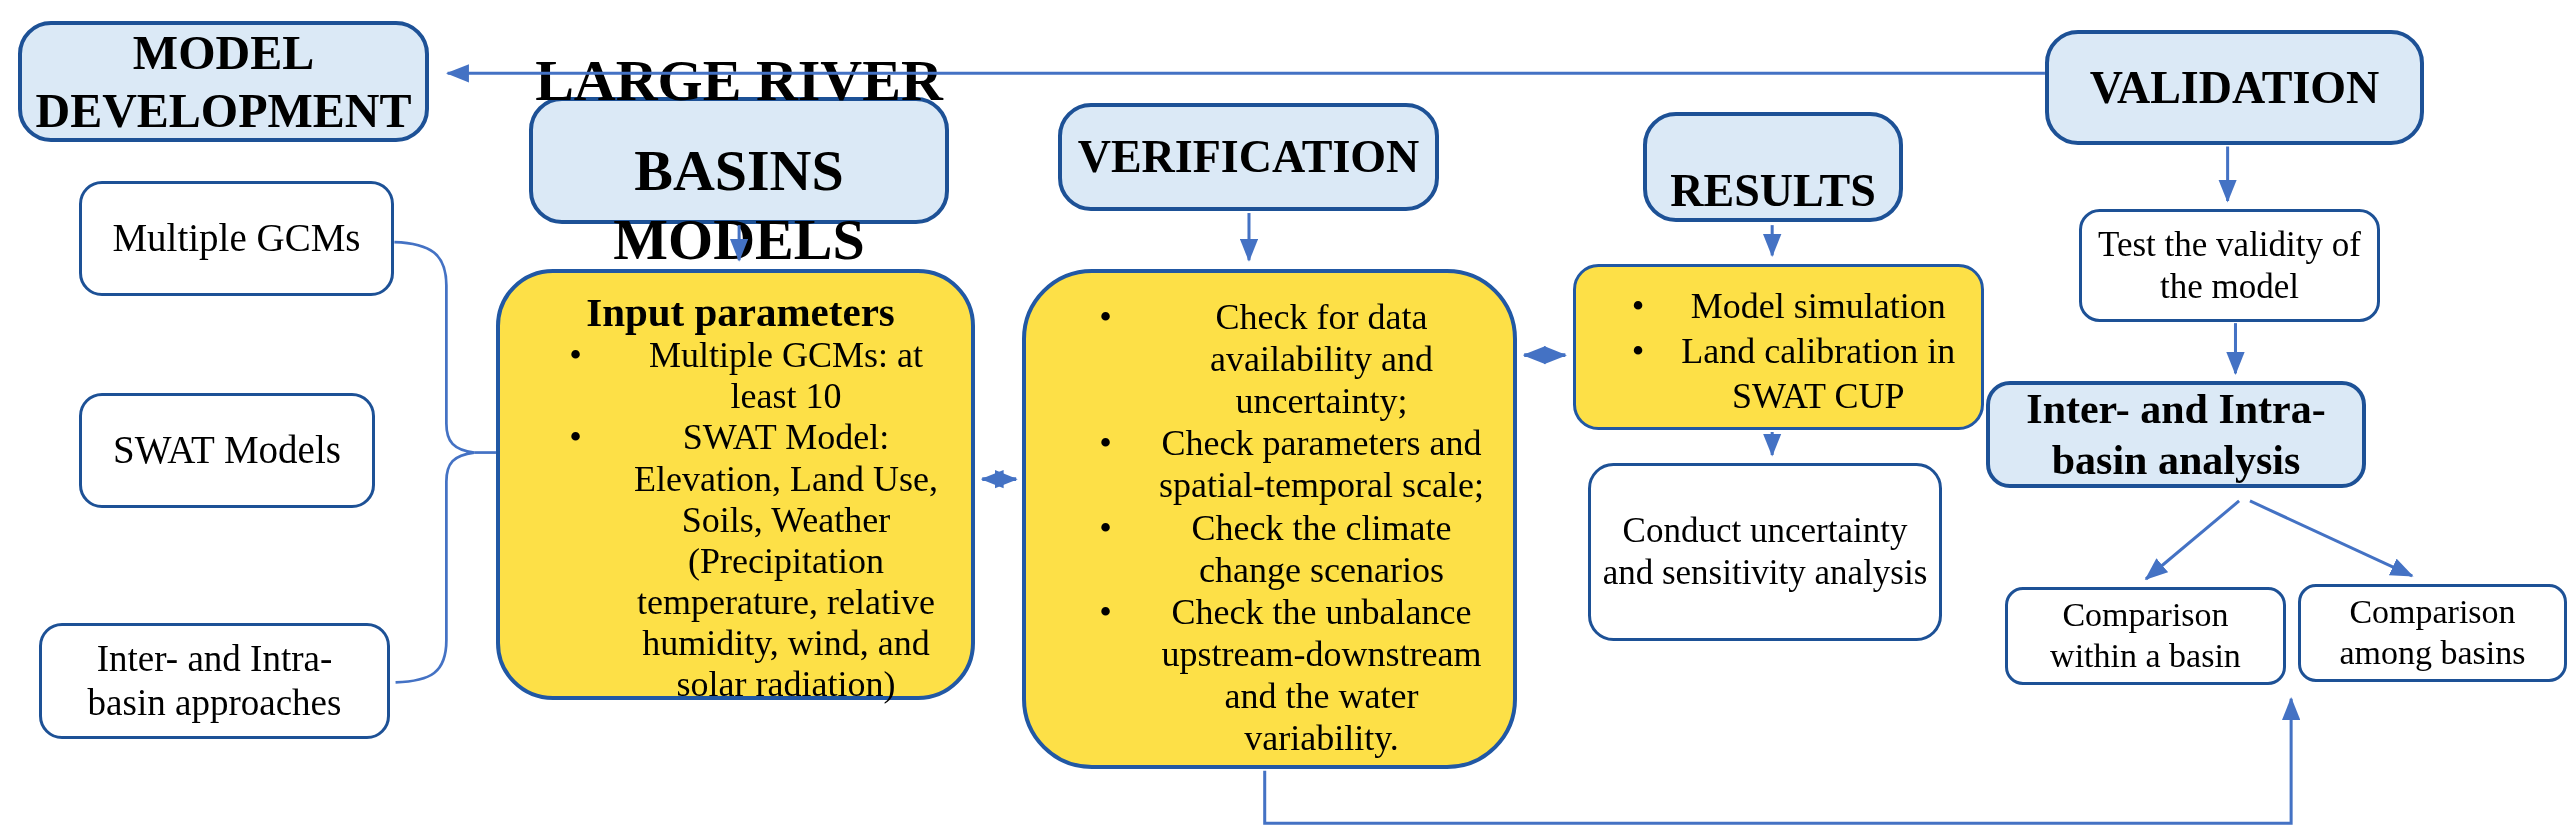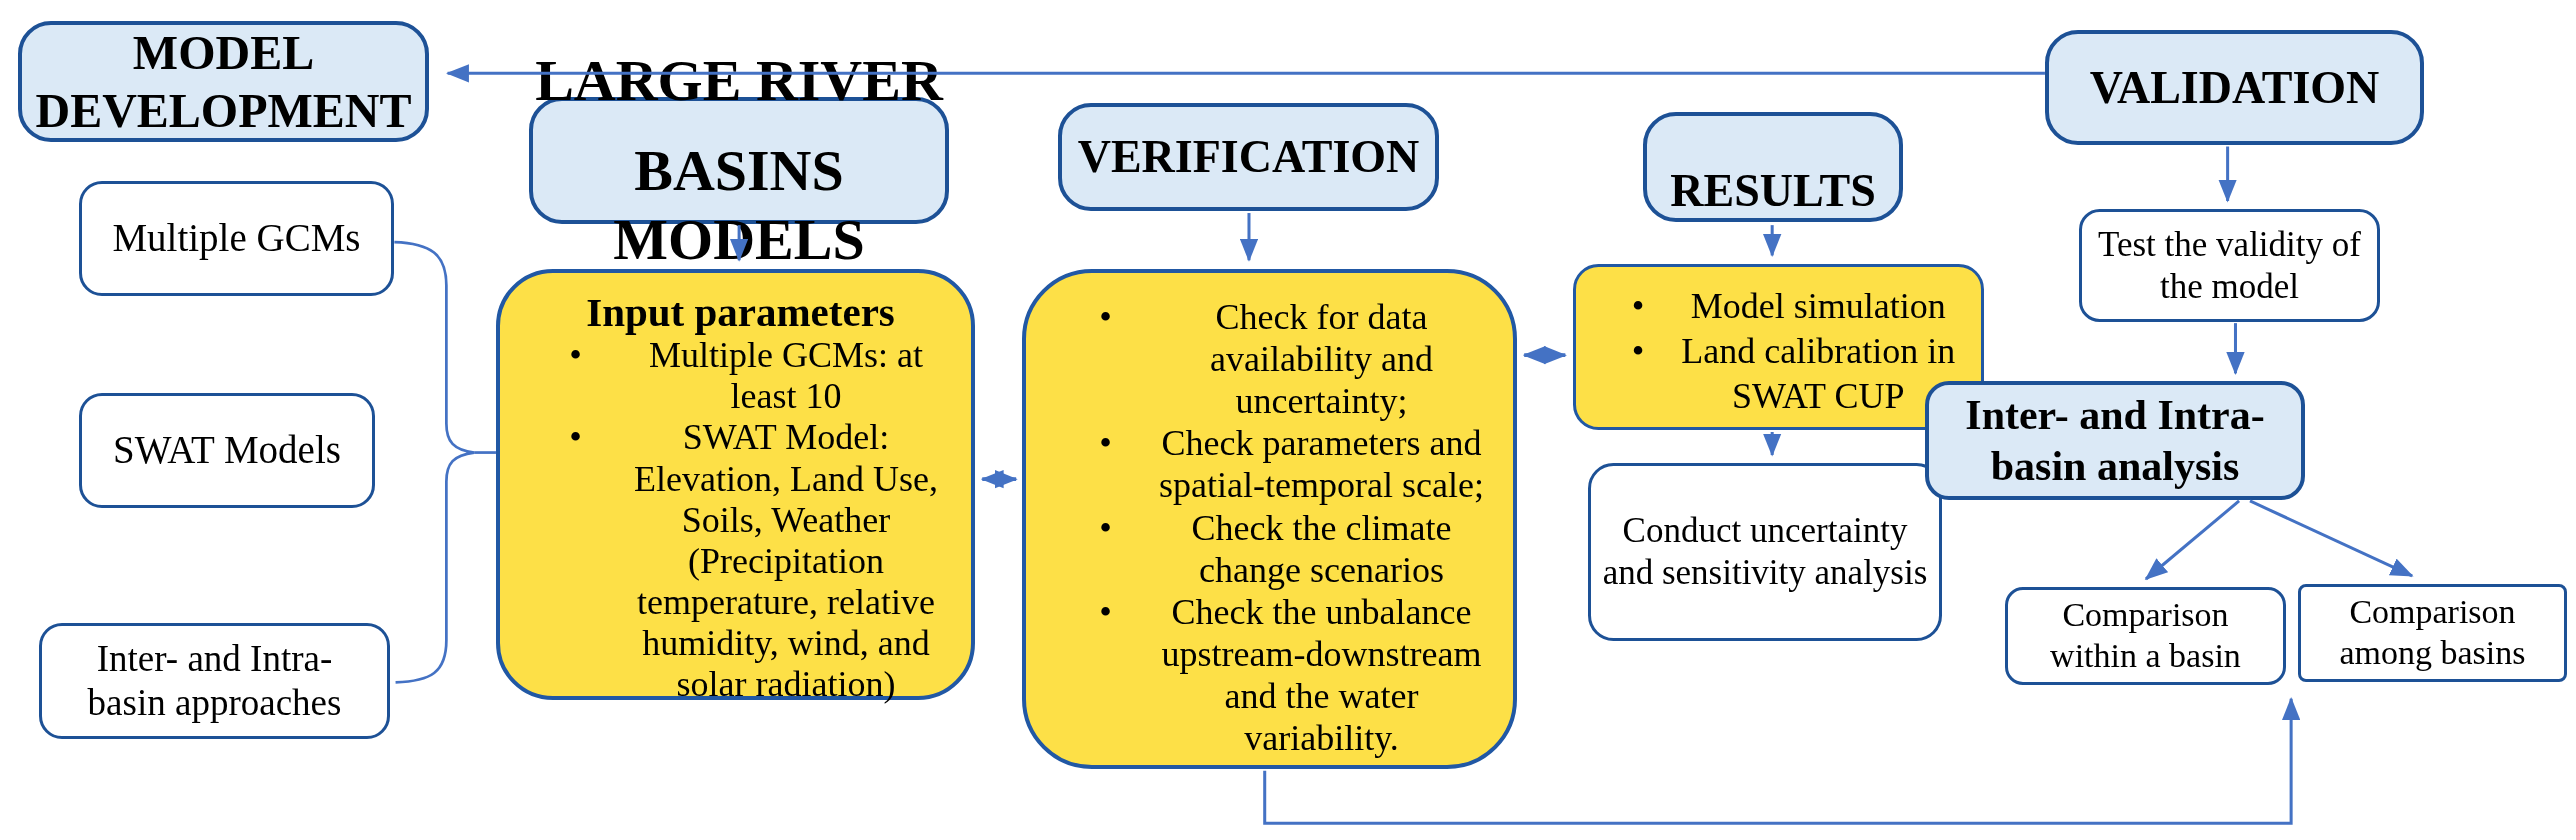--- a/index.html
+++ b/index.html
@@ -140,27 +140,27 @@
   </div>
 
   <div class="box wbox" style="left:1588px;top:463px;width:354px;height:178px;border-radius:25.4px;font-size:35px;padding:0 8.5px;">
     <span>Conduct uncertainty and sensitivity analysis</span>
   </div>
 
   <div class="box wbox" style="left:2079px;top:209px;width:301px;height:113px;border-radius:20.6px;font-size:35px;padding:0 13.3px;justify-content:center;">
     <span>Test the validity of the model</span>
   </div>
 
-  <div class="box hdr" style="left:1925px;top:381px;width:380px;height:119px;border-radius:24px;font-size:42px;">
+  <div class="box hdr" style="left:1986px;top:381px;width:380px;height:107px;border-radius:24px;font-size:42px;">
     <span class="line">Inter- and Intra-</span>
     <span class="line">basin  analysis</span>
   </div>
 
   <div class="box wbox" style="left:2005px;top:587px;width:281px;height:98px;border-radius:18px;font-size:34px;padding:0 8.5px;">
     <span>Comparison within a basin</span>
   </div>
 
-  <div class="box wbox" style="left:2298px;top:584px;width:269px;height:98px;border-radius:8px;font-size:34px;padding:0 8.5px;">
+  <div class="box wbox" style="left:2298px;top:584px;width:269px;height:98px;border-radius:18px;font-size:34px;padding:0 8.5px;">
     <span>Comparison among basins</span>
   </div>
 
 </div>
 
 
 </body></html>

